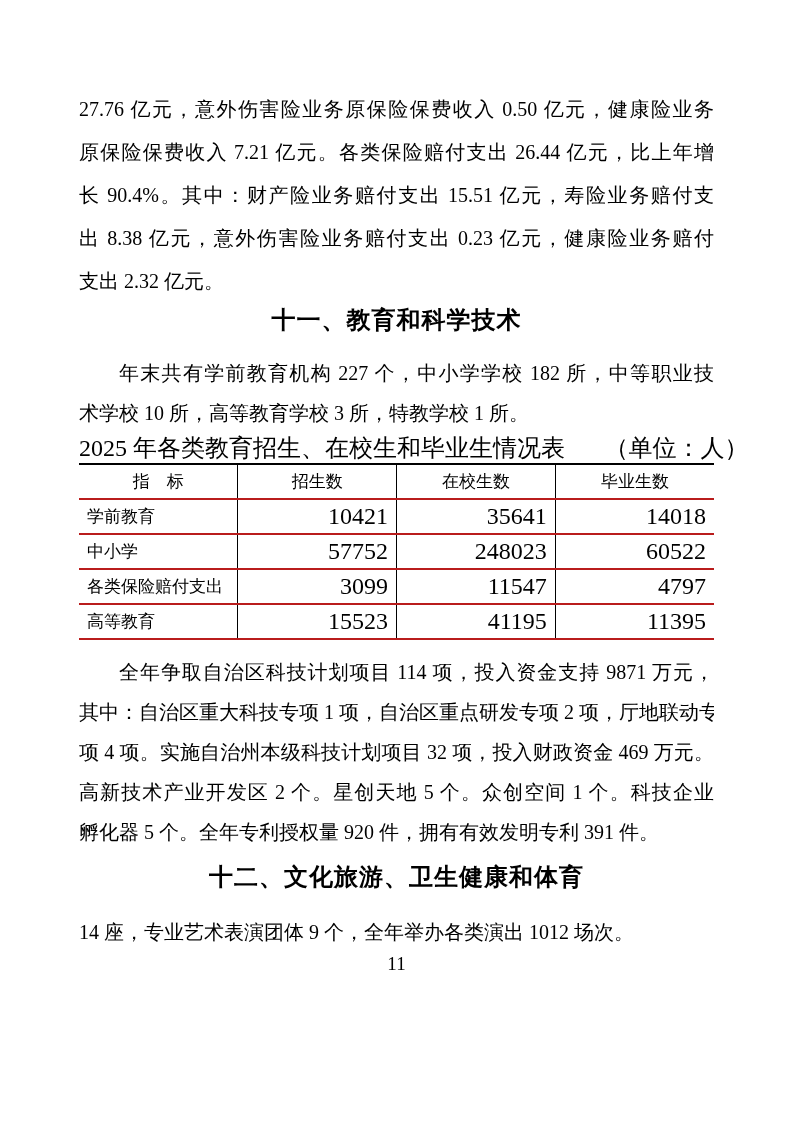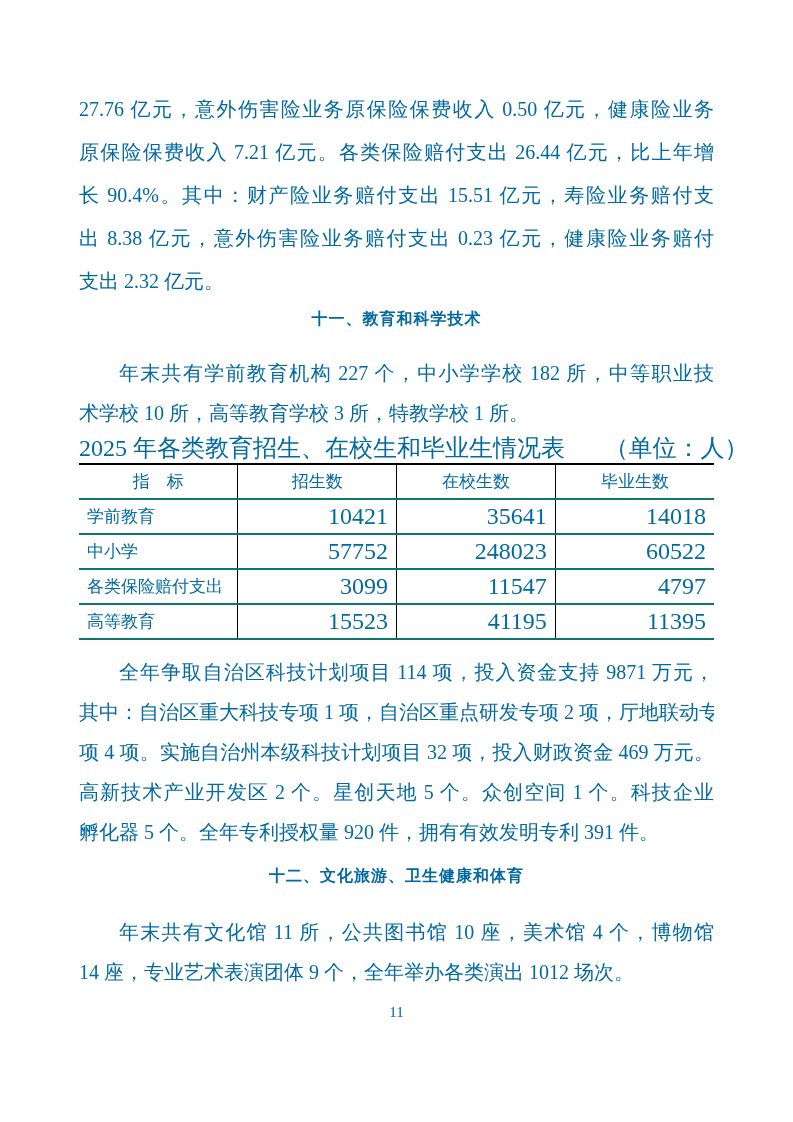--- a/index.html
+++ b/index.html
@@ -8,21 +8,21 @@
     background: #ffffff;
   }
   .page {
     position: relative;
     width: 793px;
     height: 1122px;
     box-sizing: border-box;
     margin: 0 auto;
     padding: 88px 79px 0 79px;
     background: #ffffff;
-    color: #0369a1;
+    color: #000000;
     font-family: "Liberation Serif", "DejaVu Serif", serif;
     overflow: hidden;
   }
   
   .para { width: 100%; }
   .line {
     font-size: 20px;
     line-height: 43px;
     height: 43px;
     white-space: nowrap;
@@ -35,23 +35,23 @@
     text-align-last: left;
   }
   .line.indent { text-indent: 2em; }
   .p-education .line,
   .p-science .line,
   .p-culture .line { line-height: 40px; height: 40px; }
 
   
   .heading {
     margin-top: 2px;
-    font-family: Liberation Mono, monospace;
+    font-family: Liberation Sans, sans-serif;
     font-weight: 700;
-    font-size: 16px;
+    font-size: 24px;
     line-height: 30px;
     text-align: center;
     letter-spacing: 1px;
   }
   .heading.h-culture { margin-top: 10px; }
 
   .p-education { margin-top: 18px; }
   .p-science   { margin-top: 12px; }
   .p-culture   { margin-top: 20px; }
 
@@ -70,41 +70,41 @@
   table.stats {
     width: 100%;
     margin-top: 2px;
     border-collapse: collapse;
     border-top: 2px solid #000;
     border-bottom: 2px solid #000;
     table-layout: fixed;
     font-size: 17px;
   }
   table.stats th, table.stats td {
-    border-bottom: 2px solid #0f766e;
+    border-bottom: 2px solid #b91c1c;
     height: 33px;
     padding: 0 8px;
     font-weight: normal;
     vertical-align: middle;
     overflow: hidden;
     white-space: nowrap;
   }
   table.stats th + th, table.stats td + td {
     border-left: 1px solid #000;
   }
   table.stats th { text-align: center; }
   table.stats td.label { text-align: left; }
   table.stats td.num   { text-align: right; font-size: 24px; }
   table.stats col { width: 25%; }
 
   
   .page-number {
-    margin-top: 12px;
+    margin-top: 4px;
     text-align: center;
-    font-size: 15px;
+    font-size: 19px;
     line-height: 16px;
   }
 </style>
 </head>
 <body>
 
 <div class="page">
 
   <div class="para p-insurance">
     <div class="line">27.76 亿元，意外伤害险业务原保险保费收入 0.50 亿元，健康险业务</div>
@@ -173,19 +173,18 @@
     <div class="line indent">全年争取自治区科技计划项目 114 项，投入资金支持 9871 万元，</div>
     <div class="line">其中：自治区重大科技专项 1 项，自治区重点研发专项 2 项，厅地联动专</div>
     <div class="line">项 4 项。实施自治州本级科技计划项目 32 项，投入财政资金 469 万元。</div>
     <div class="line">高新技术产业开发区 2 个。星创天地 5 个。众创空间 1 个。科技企业</div>
     <div class="line end">孵化器 5 个。全年专利授权量 920 件，拥有有效发明专利 391 件。</div>
   </div>
 
   <div class="heading h-culture">十二、文化旅游、卫生健康和体育</div>
 
   <div class="para p-culture">
-    <div class="line indent">年末共有文化馆 11 所，公共图书馆 10 座，美术馆 4 个，博物馆</div>
     <div class="line end">14 座，专业艺术表演团体 9 个，全年举办各类演出 1012 场次。</div>
   </div>
 
   <div class="page-number">11</div>
 
 </div>
 
 </body></html>

